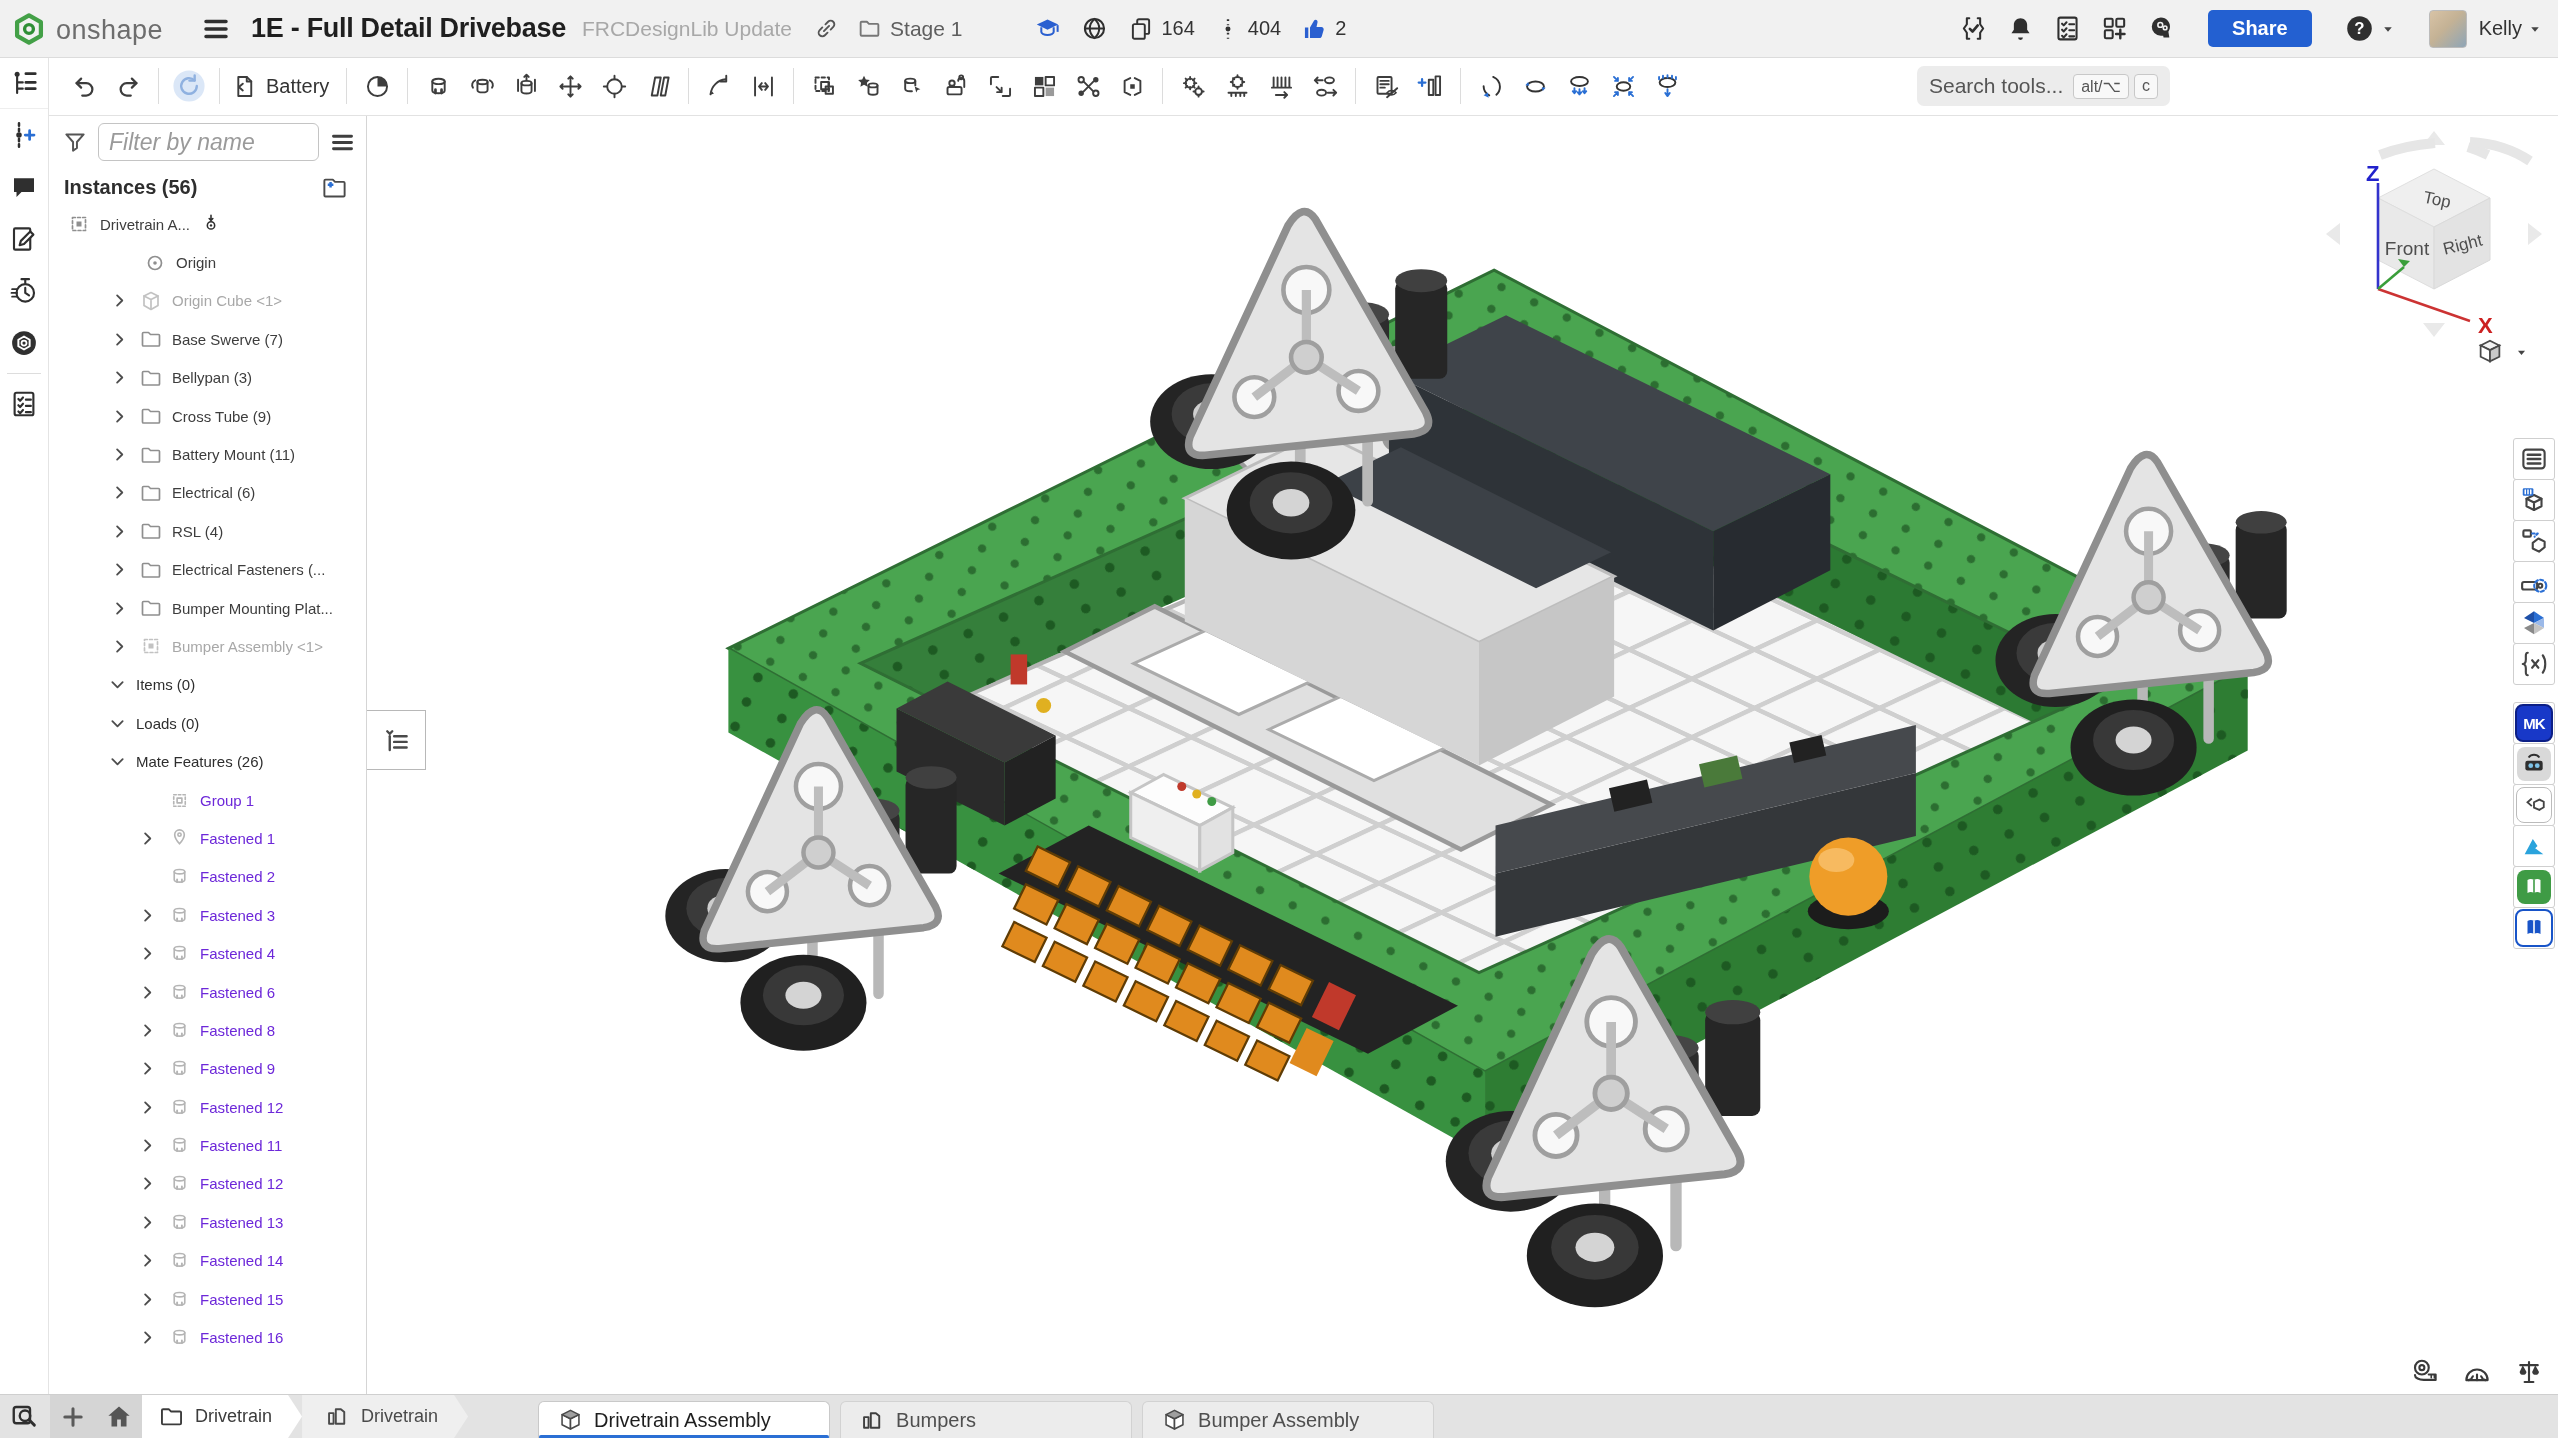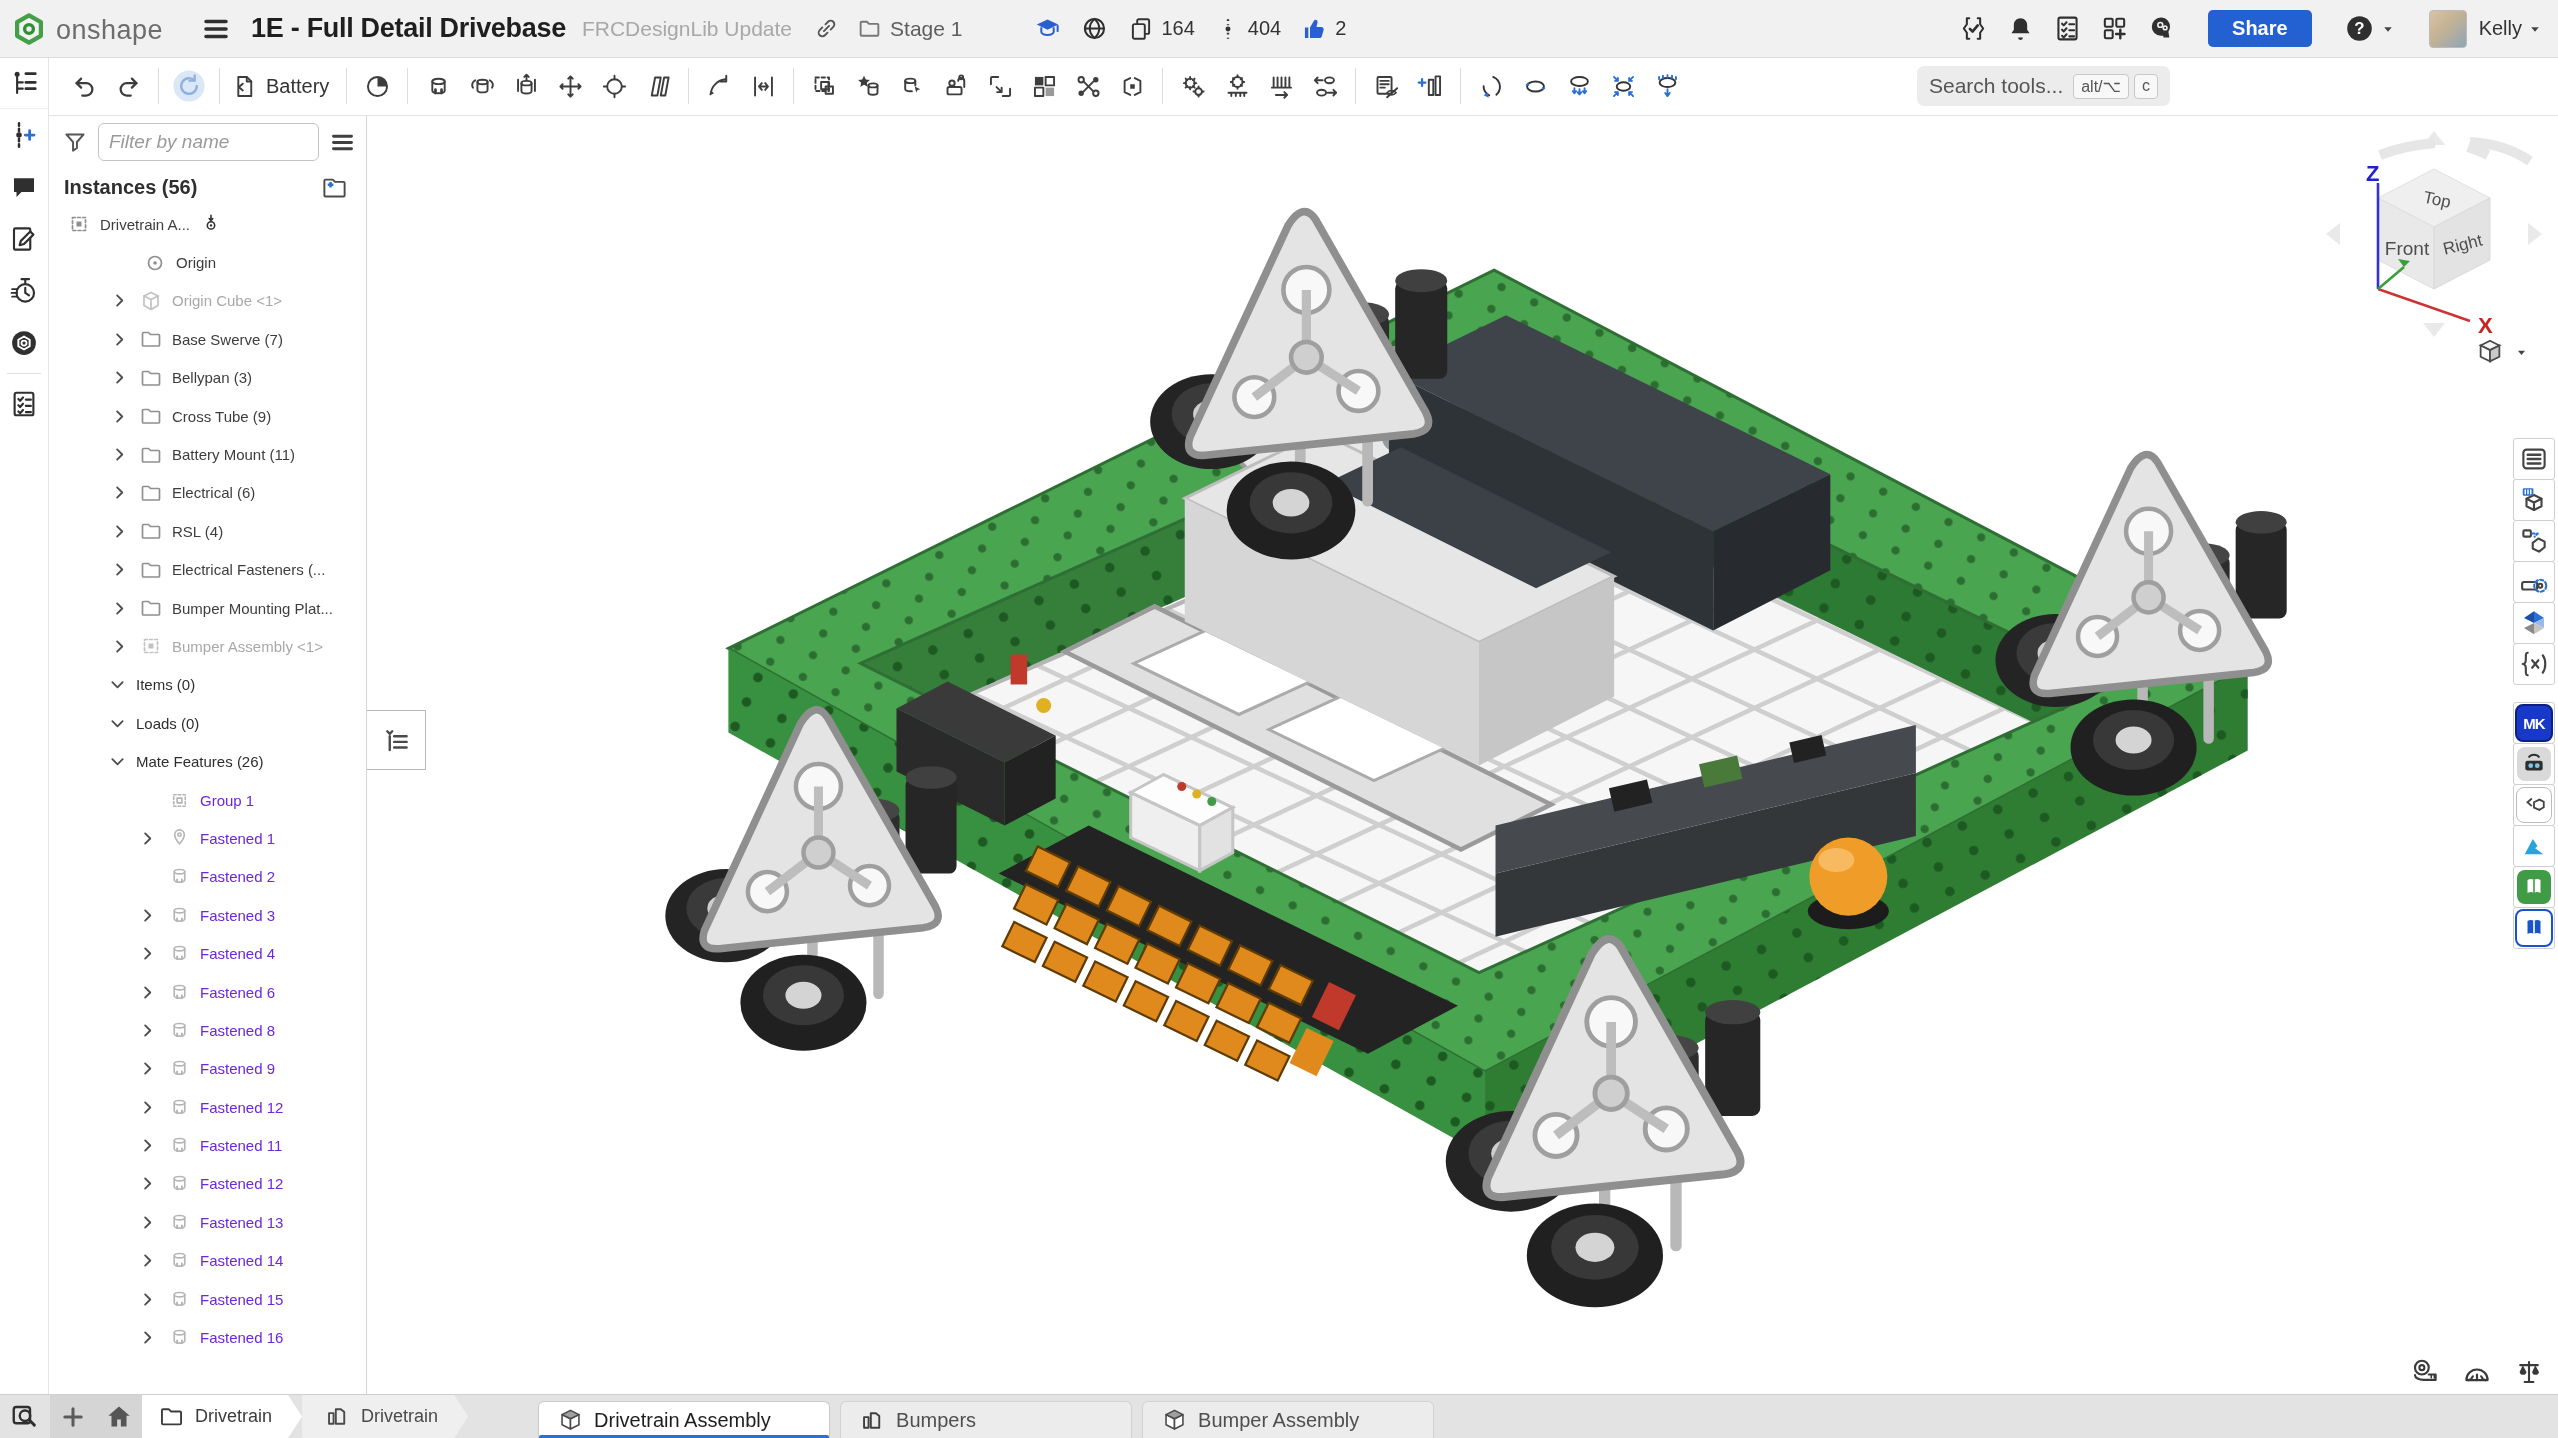--- a/index.html
+++ b/index.html
@@ -40,21 +40,21 @@
   .leftrail{position:absolute;top:57px;left:0;width:48px;bottom:43px;background:#fff;border-right:1px solid #e4e4e4;z-index:26;
             display:flex;flex-direction:column;align-items:center}
   .railbtn{width:48px;height:52px;display:flex;align-items:center;justify-content:center;color:#2f2f2f}
   .railbtn.active{background:#fff;border-bottom:1px solid #eee}
   .raildiv{width:34px;height:1px;background:#ddd;margin:4px 0}
 
   
   .panel{position:absolute;top:115px;left:48px;width:318px;bottom:43px;background:#fff;border-right:1px solid #d5d5d5;z-index:20;overflow:hidden}
   .filterrow{height:54px;display:flex;align-items:center;gap:10px;padding:0 10px 0 14px}
   .filterrow .funnel{color:#555}
-  .filterinput{flex:1;height:36px;border:1px solid #c4c4c4;border-radius:6px;font-size:19px;font-style:italic;color:#666;
+  .filterinput{flex:1;height:36px;border:1px solid #c4c4c4;border-radius:6px;font-size:23px;font-style:italic;color:#666;
                padding:0 10px;outline:none;background:#fff;min-width:0}
   .filterinput::placeholder{color:#9a9a9a}
   .phead{height:36px;display:flex;align-items:center;padding:0 12px 0 16px;font-size:20px;font-weight:bold;color:#2e2e2e}
   .phead .grow{flex:1}
   .trow{height:38.4px;display:flex;align-items:center;gap:8px;font-size:15px;color:#3d3d3d;white-space:nowrap;overflow:hidden}
   .trow .chev{width:22px;display:flex;justify-content:center;color:#4d4d4d;flex:none}
   .trow .tico{width:26px;display:flex;justify-content:center;color:#8f8f8f;flex:none}
   .trow.root{padding-left:18px}
   .trow.child{padding-left:60px}
   .trow.lvl1{padding-left:94px}

